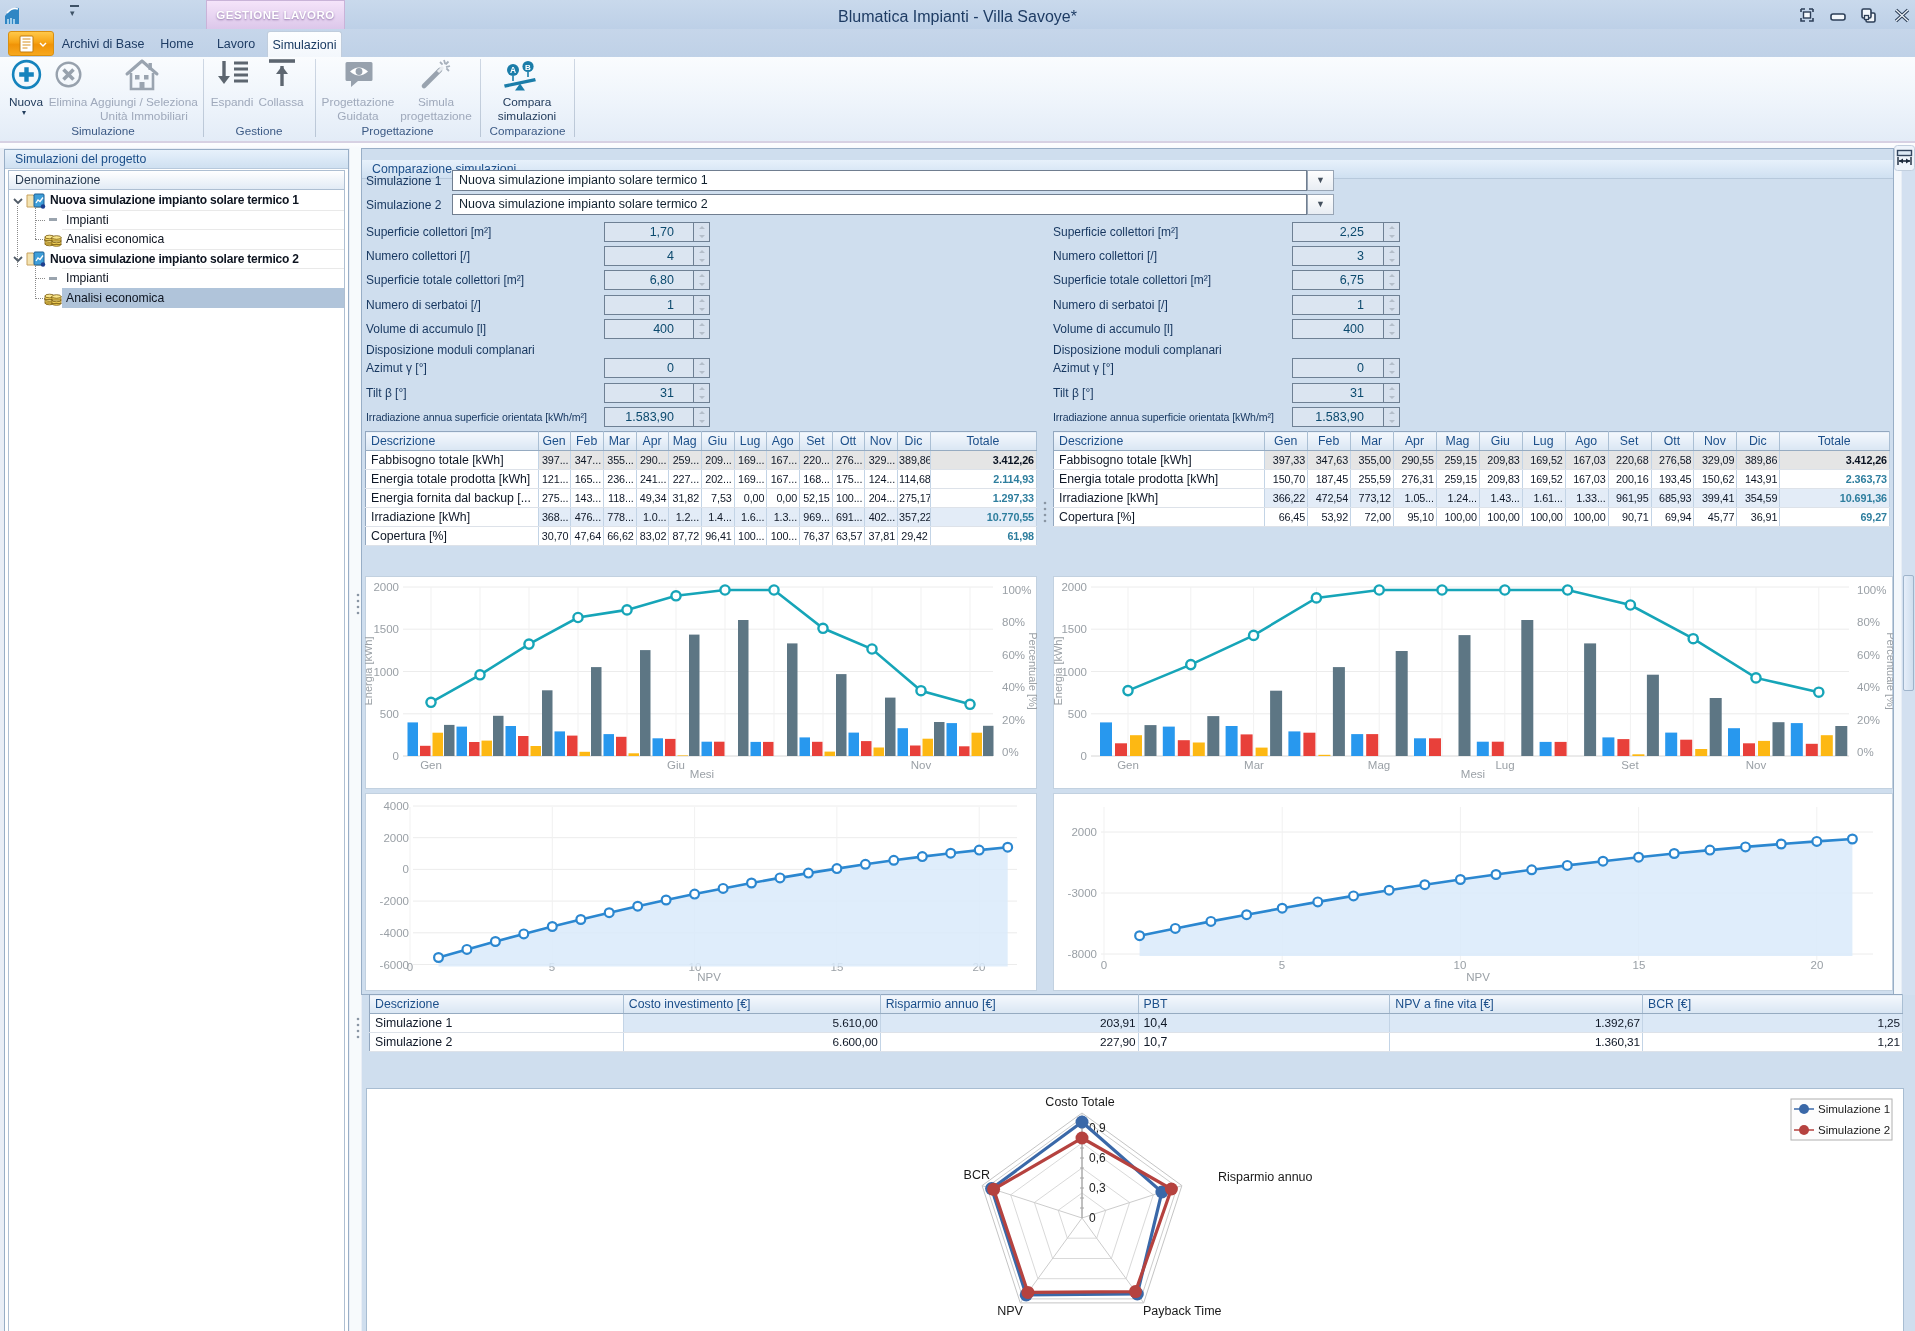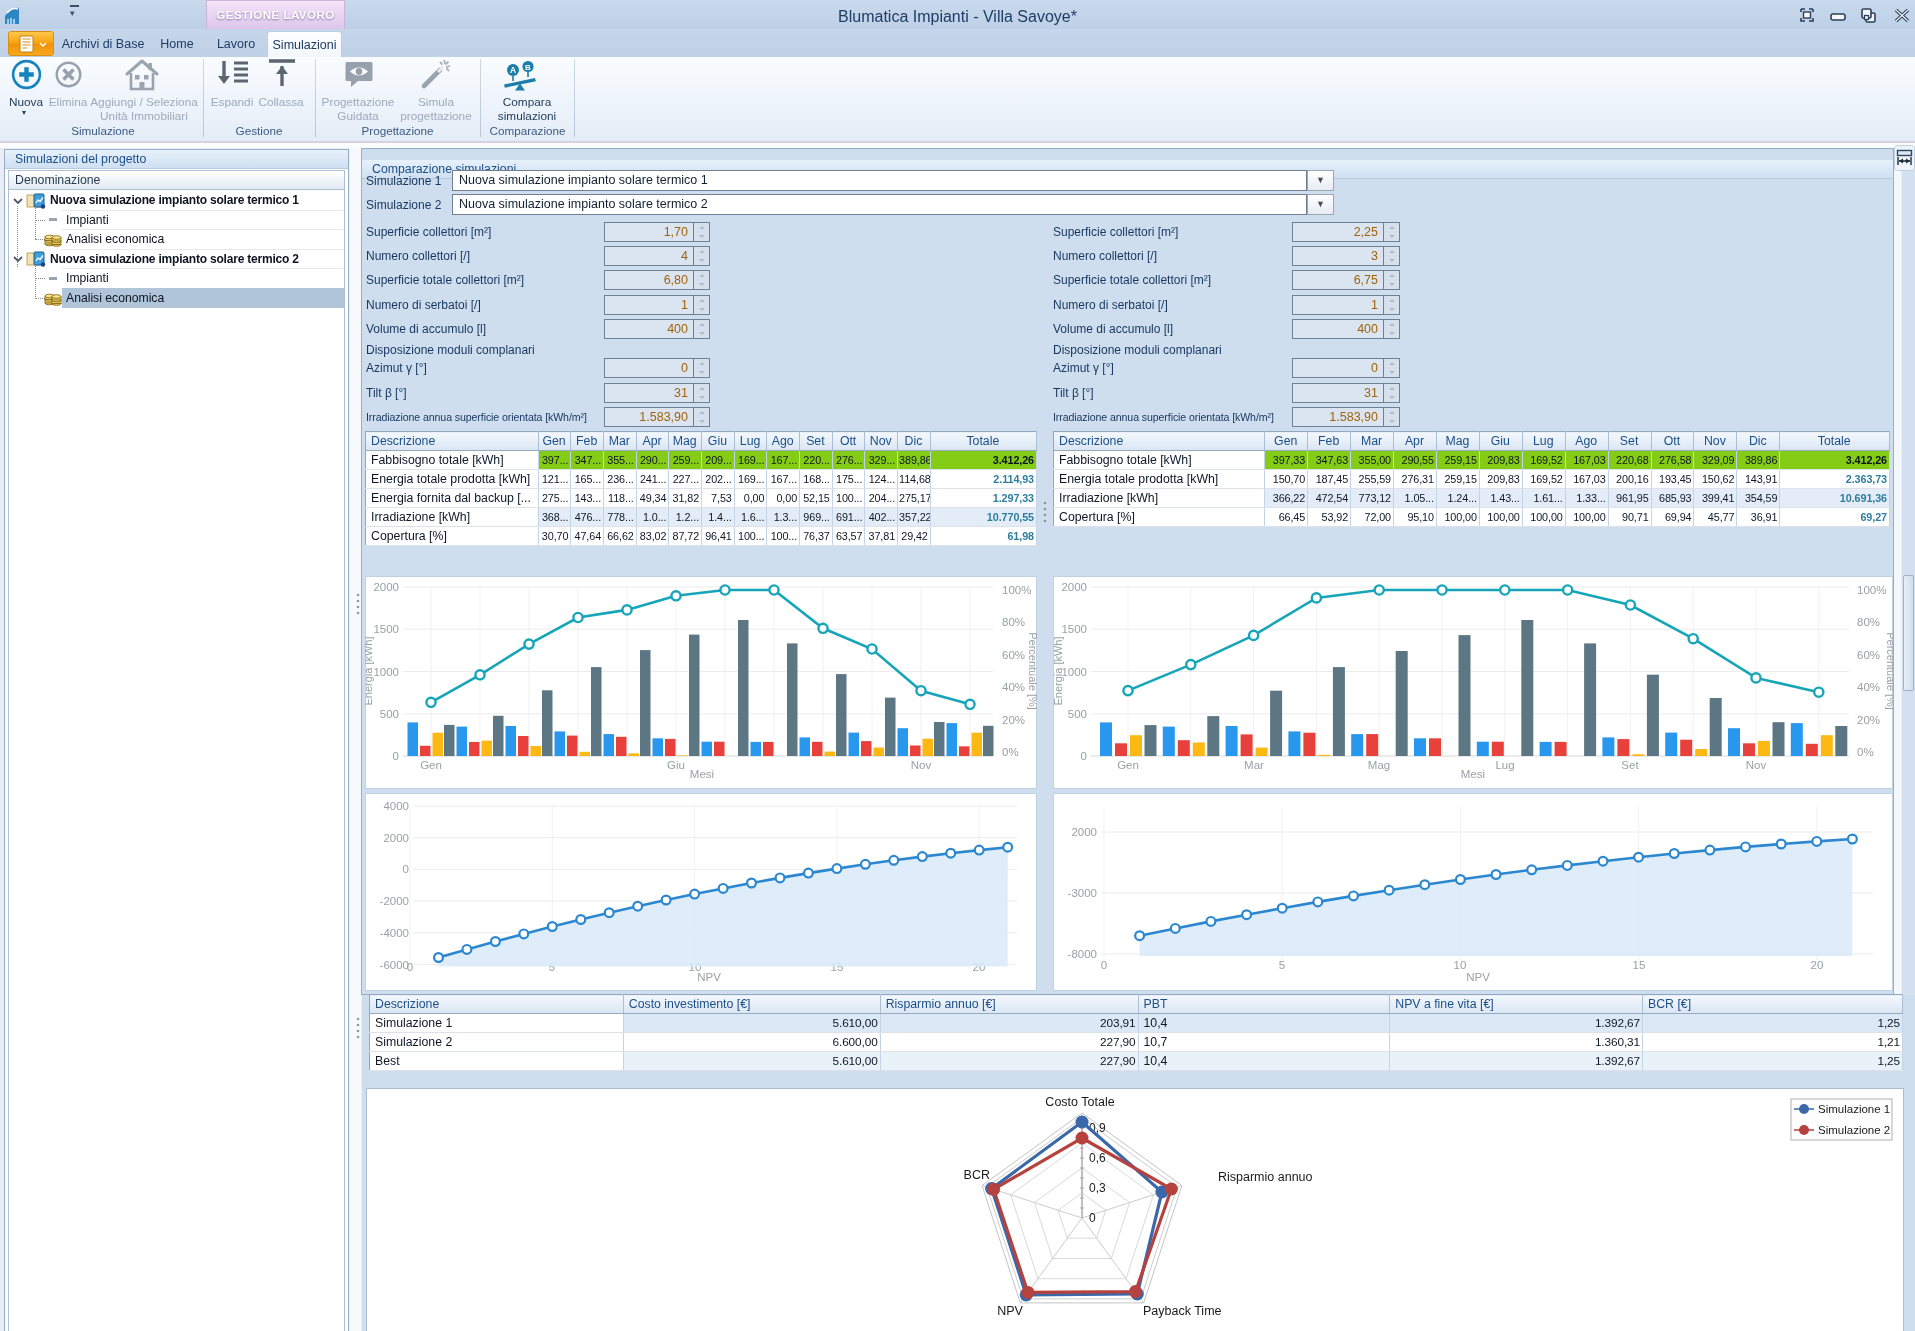--- a/index.html
+++ b/index.html
@@ -24,35 +24,35 @@
 .panel{border:1px solid #98aec6;background:#fff}
 .panelhead{background:linear-gradient(#e7f1fb,#cfe0f1);border-bottom:1px solid #b7c9dc;color:#1c4f8a;font-size:12.3px;line-height:19px;padding-left:10px}
 .mainbg{background:#cfdeee}
 
 .colhead{background:linear-gradient(#ffffff,#e2ebf5);border-bottom:1px solid #aebfd2;color:#2a3c52;font-size:12.3px;line-height:19px;padding-left:6px}
 .trow{left:0;width:100%;height:20px;line-height:20px;color:#0d1420;font-size:12.2px}
 .trow b{font-size:12px;letter-spacing:-0.2px}
 .tsel{background:#b0c4da}
 
 .flabel{color:#16365f;font-size:12px;line-height:20px;white-space:nowrap}
-.fbox{background:#dbe5f1;border:1px solid #6e8094;color:#a16207;font-size:12.5px;line-height:18px;text-align:right;padding-right:5px}
+.fbox{background:#dbe5f1;border:1px solid #6e8094;color:#0c4a6e;font-size:12.5px;line-height:18px;text-align:right;padding-right:19px}
 .fspin{background:#d7e1ee;border:1px solid #6e8094;border-left:none}
 .combo{background:#fff;border:1px solid #707e90;color:#10202e;font-size:12.5px;line-height:19px;padding-left:6px}
 .combobtn{background:linear-gradient(#fefefe,#e8edf3);border:1px solid #98a5b5}
 
 table{border-collapse:collapse;table-layout:fixed}
 .dtab{background:#fff;font-size:12.3px;color:#0e1726}
 .dtab td{border-right:1px solid #c3d4e6;border-bottom:1px solid #dde2e9;padding:0 2px 0 1px;white-space:nowrap;overflow:hidden;height:19px}
 .dtab .hd{background:linear-gradient(#f4f8fd,#d9e6f3);border-right:1px solid #aabfd4;border-bottom:1px solid #96abc1;color:#1c4f8a}
 .dtab .ds{text-align:left;padding-left:5px}
 .num{text-align:right;font-size:10.8px;letter-spacing:-0.1px}
 .ctr{text-align:center}
 .tot{font-weight:bold;color:#2e7e9e}
 .totb{font-weight:bold;color:#0a1322}
-.r1{background:#84cc16}
+.r1{background:#e5e5e5}
 .r4{background:#e3ecf7}
 .hd2{background:linear-gradient(#fdfeff,#e3ecf6);border-right:1px solid #b6c8da;border-bottom:1px solid #8fa3b8;color:#1e3f66}
 .bnum{font-size:11.8px !important}
 
 .card{background:#fff;border:1px solid #c2d1e0}
 </style></head><body>
 <div class="abs titlebar"></div>
 <div class="abs apptitle">Blumatica Impianti - Villa Savoye*</div>
 <div class="abs glheader">GESTIONE LAVORO</div>
 <svg class="abs" style="left:3px;top:4px" width="24" height="22">
@@ -850,28 +850,20 @@
         <td class="num bnum" style="background:#dbe8f6">1,25</td>
       </tr>
       <tr>
         <td class="ds" style="background:#fff">Simulazione 2</td>
         <td class="num bnum" style="">6.600,00</td>
         <td class="num bnum" style="">227,90</td>
         <td class="ds" style="">10,7</td>
         <td class="num bnum" style="">1.360,31</td>
         <td class="num bnum" style="">1,21</td>
       </tr>
-      <tr>
-        <td class="ds" style="background:#fff">Best</td>
-        <td class="num bnum" style="background:#e9f1f9">5.610,00</td>
-        <td class="num bnum" style="background:#e9f1f9">227,90</td>
-        <td class="ds" style="background:#e9f1f9">10,4</td>
-        <td class="num bnum" style="background:#e9f1f9">1.392,67</td>
-        <td class="num bnum" style="background:#e9f1f9">1,25</td>
-      </tr>
     </tbody>
   </table>
 <div class="abs" style="left:366px;top:1088px;width:1538px;height:243px;background:#fff;border:1px solid #a8bdd2;border-bottom:none"></div>
 <svg class="abs" style="left:366px;top:1088px" width="1538" height="243" font-family="Liberation Sans,sans-serif">
     <polygon points="716.0,105.0 739.8,122.3 730.7,150.2 701.3,150.2 692.2,122.3" fill="none" stroke="#d9d9d9" stroke-width="1"></polygon>
     <polygon points="716.0,80.0 763.6,114.5 745.4,170.5 686.6,170.5 668.4,114.5" fill="none" stroke="#d9d9d9" stroke-width="1"></polygon>
     <polygon points="716.0,55.0 787.3,106.8 760.1,190.7 671.9,190.7 644.7,106.8" fill="none" stroke="#d9d9d9" stroke-width="1"></polygon>
     <polygon points="716.0,30.0 811.1,99.1 774.8,210.9 657.2,210.9 620.9,99.1" fill="none" stroke="#cccccc" stroke-width="1"></polygon>
     <polygon points="716.0,25.0 815.9,97.6 777.7,214.9 654.3,214.9 616.1,97.6" fill="none" stroke="#c4c4c4" stroke-width="1"></polygon>
     <line x1="716.0" y1="130.0" x2="716.0" y2="25.0" stroke="#cccccc"></line>

